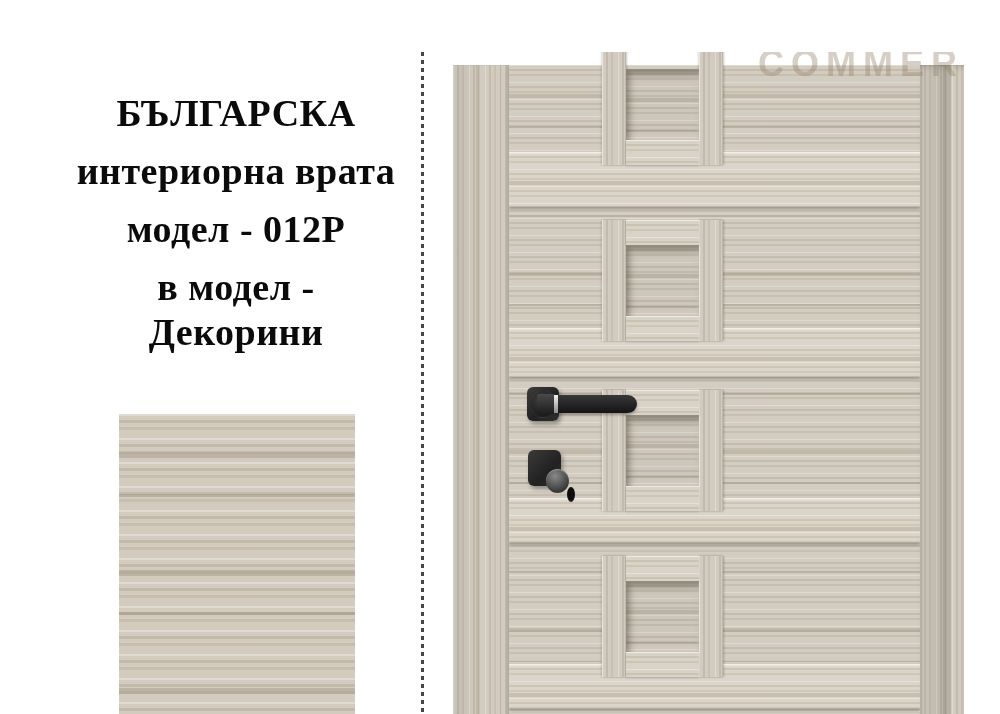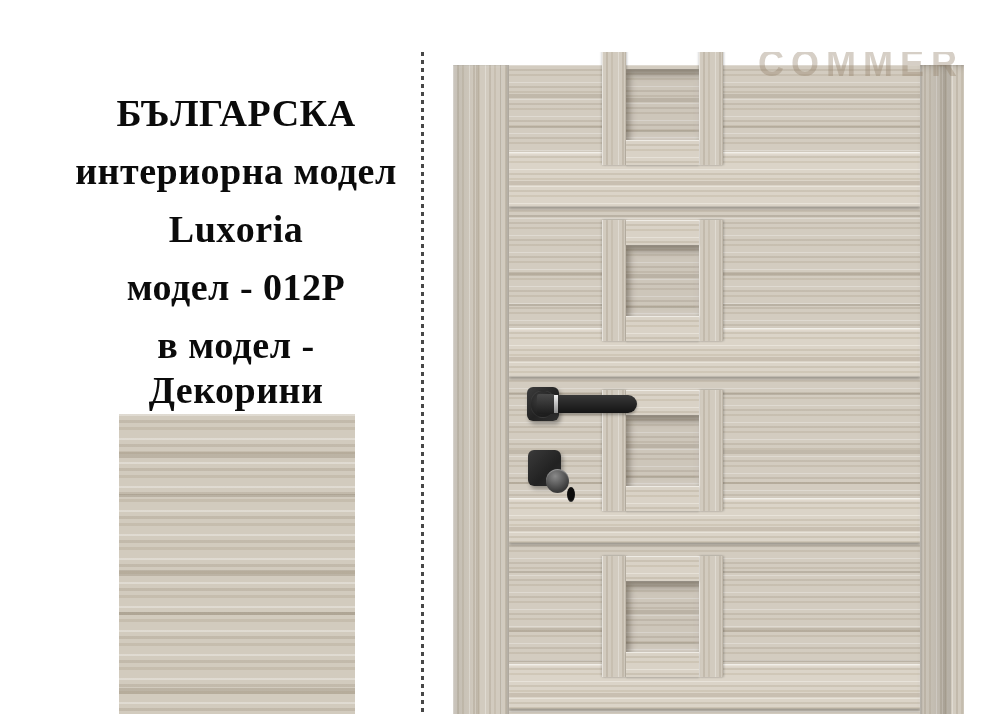--- a/index.html
+++ b/index.html
@@ -165,22 +165,21 @@
     box-shadow:inset 0 -1px 1px rgba(255,255,255,0.18);
   }
 </style>
 </head>
 <body>
 
 <div class="canvas">
 
   <div class="title-block">
     <div>БЪЛГАРСКА</div>
-    <div>интериорна модел</div>
-    <div>Luxoria</div>
+    <div>интериорна врата</div>
     <div>модел - 012P</div>
     <div>в модел - Декорини</div>
   </div>
 
   <div class="swatch"></div>
 
   <div class="cutline left"></div>
   <div class="cutline right"></div>
 
   <div class="door">

